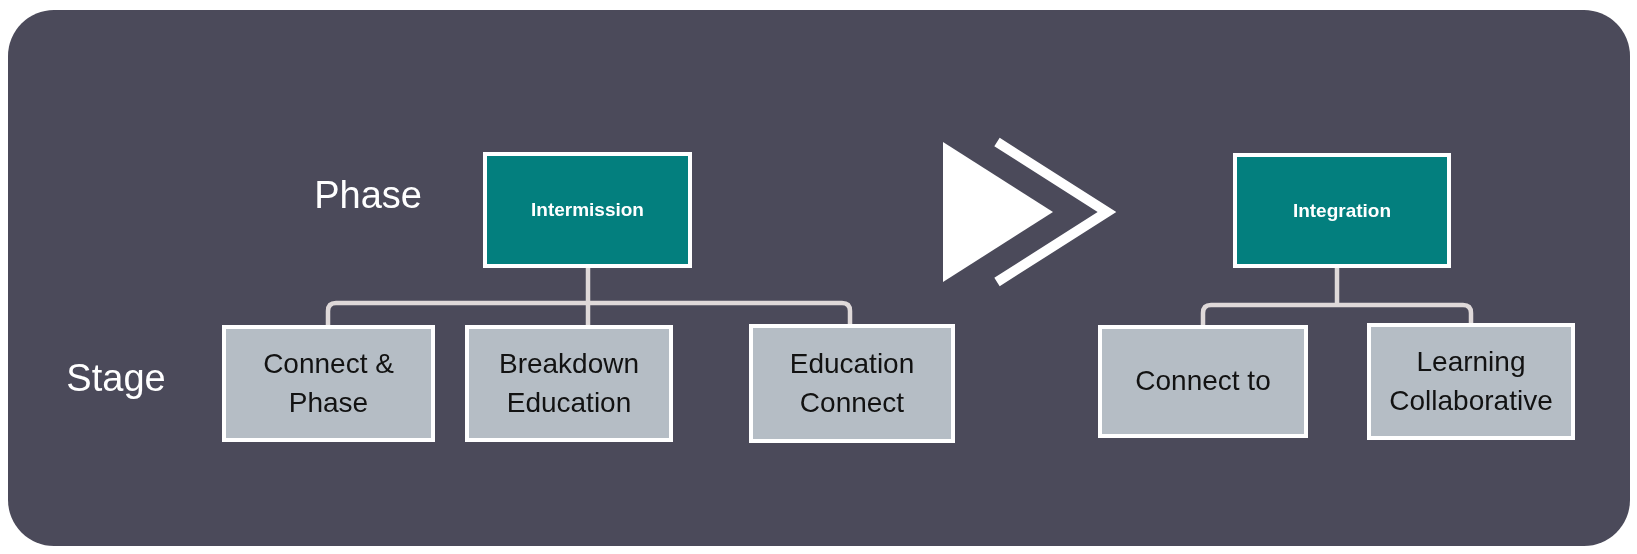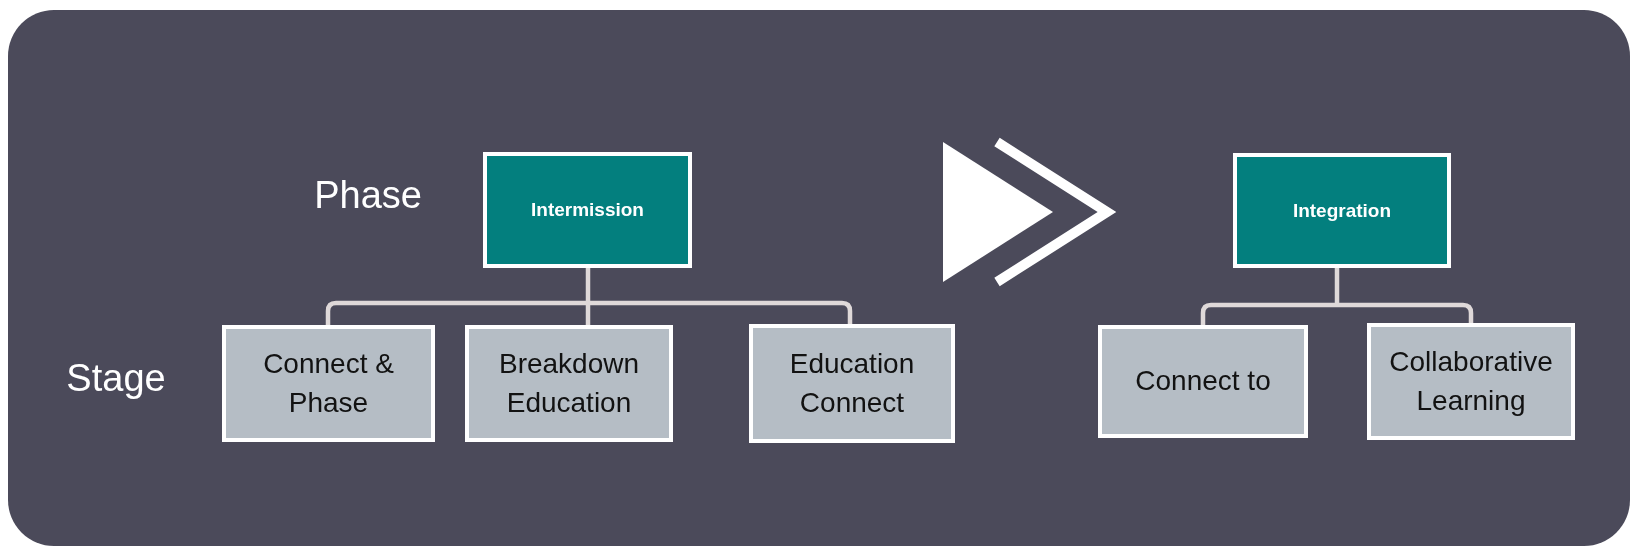--- a/index.html
+++ b/index.html
@@ -149,17 +149,17 @@
   <div class="stage-box" id="stage-3">
     <span class="line">Education</span>
     <span class="line">Connect</span>
   </div>
 
   <div class="stage-box" id="stage-4">
     <span class="line">Connect to</span>
   </div>
 
   <div class="stage-box" id="stage-5">
+    <span class="line">Learning</span>
     <span class="line">Collaborative</span>
-    <span class="line">Learning</span>
   </div>
 
 </div>
 
 </body></html>

